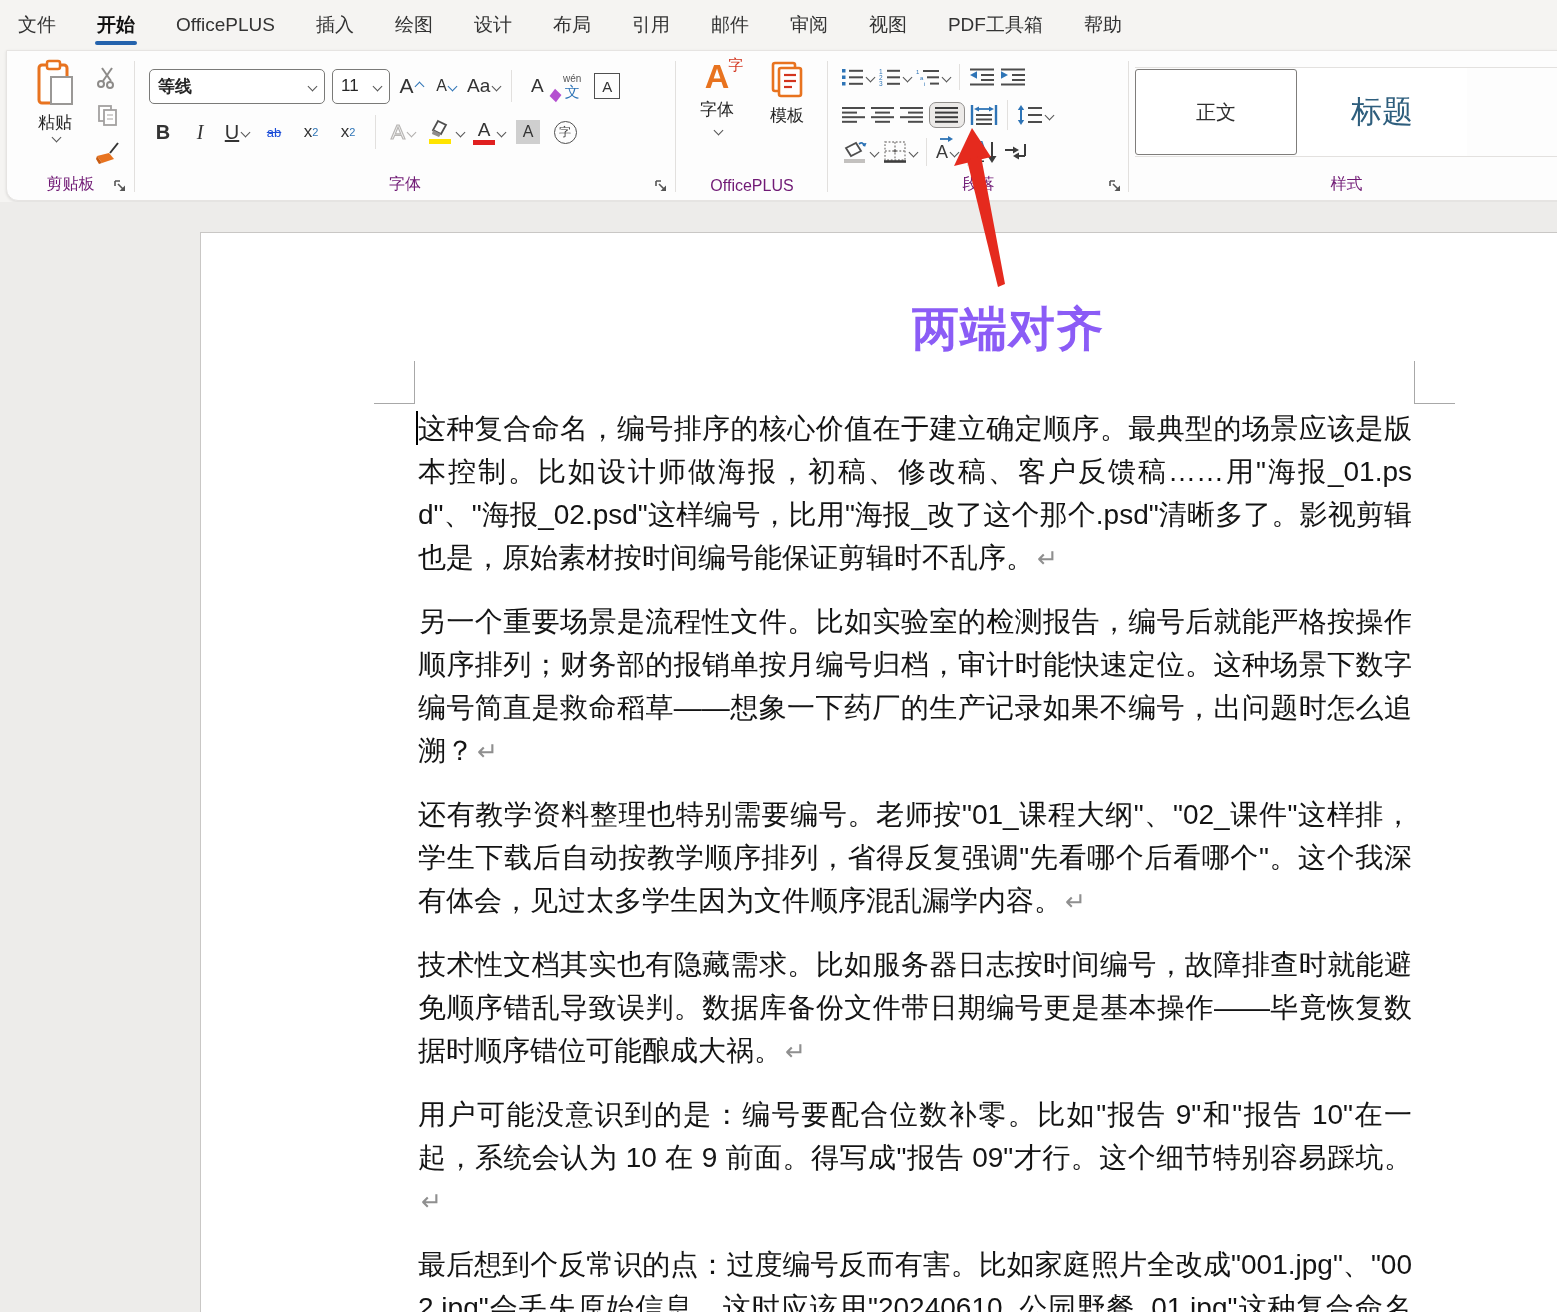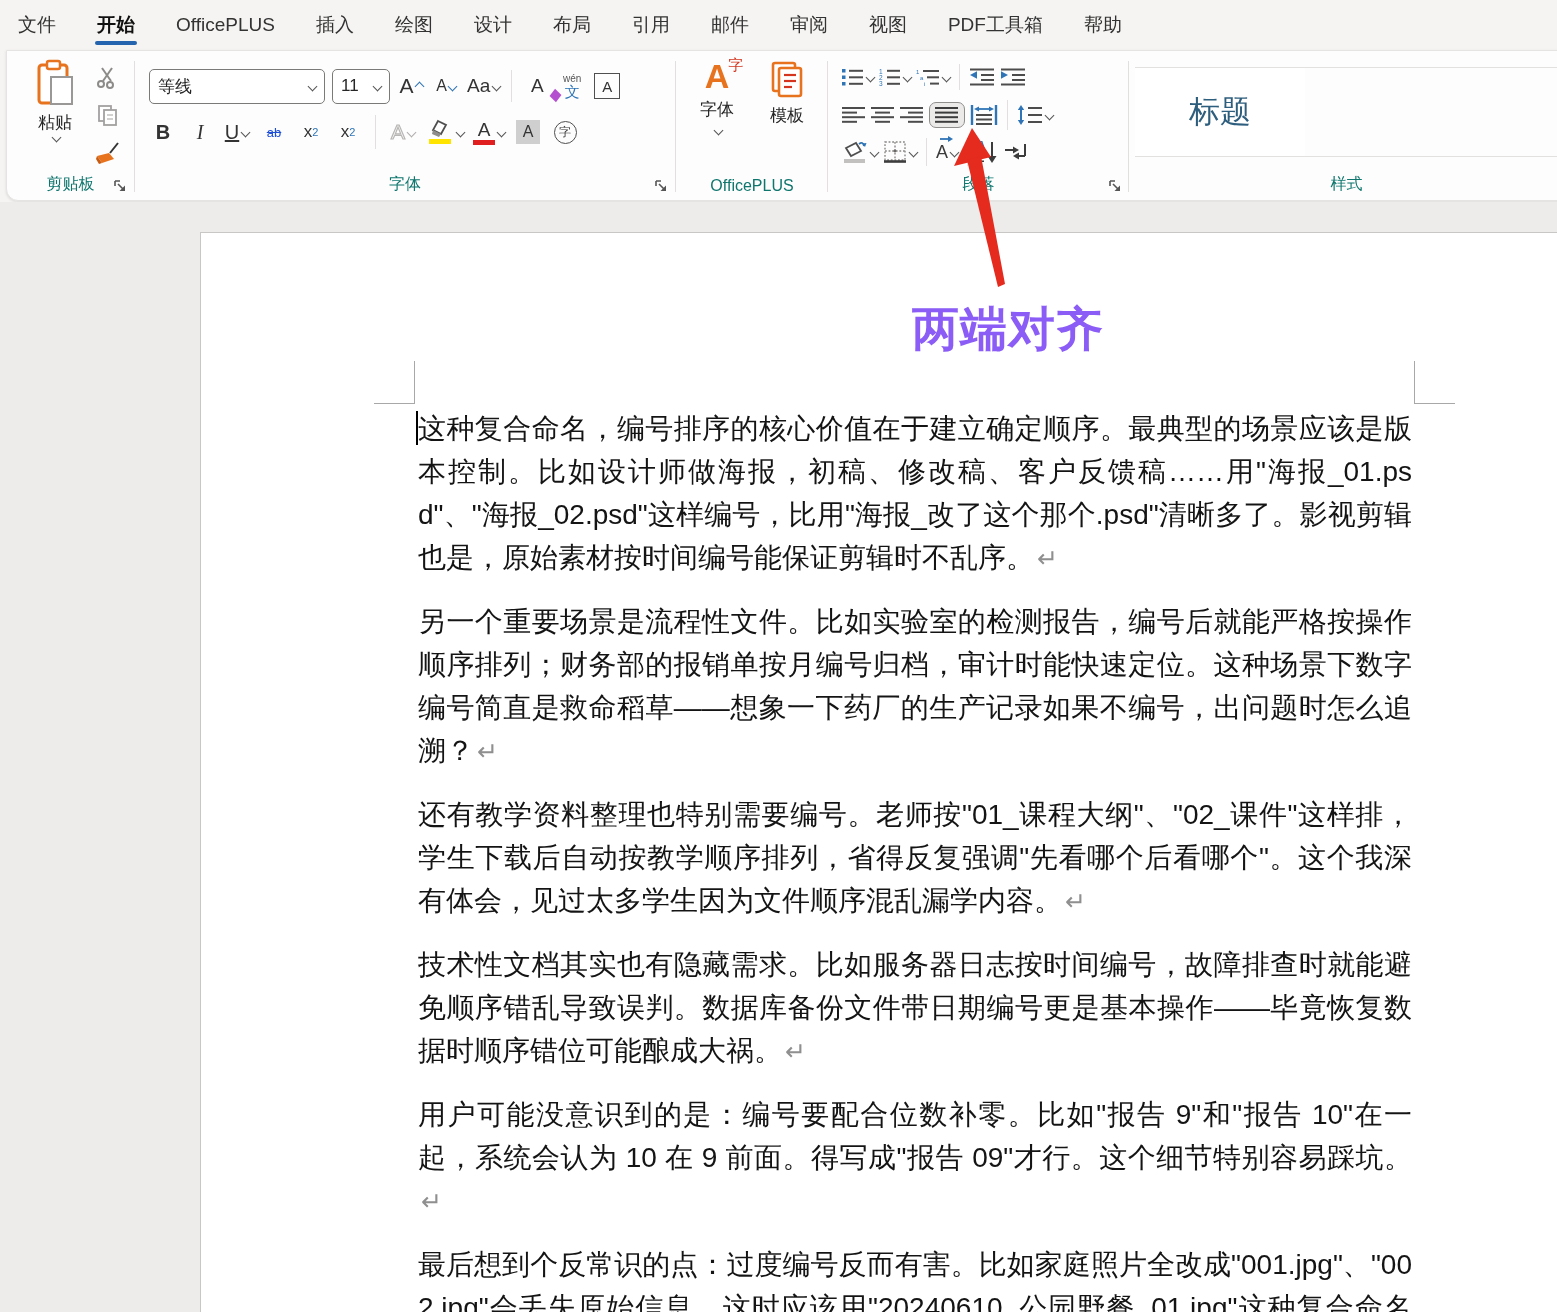--- a/index.html
+++ b/index.html
@@ -8,39 +8,39 @@
 
   
   .menubar { position:absolute; top:0; left:0; right:0; height:50px; display:flex; align-items:center; gap:37px; padding-left:16px; font-size:19px; color:#333; background:#f5f4f2; }
   .mtab { position:relative; padding:10px 2px; cursor:default; white-space:nowrap; }
   .mtab.active { font-weight:bold; color:#111; }
   .mtab.active::after { content:""; position:absolute; left:0; right:0; bottom:3px; height:4px; border-radius:2px; background:#2463ad; }
 
   
   .ribbon { position:absolute; top:50px; left:6px; right:-12px; height:151px; background:#fdfdfd; border:1px solid #e6e4e2; border-radius:0 0 12px 12px; box-shadow:0 1px 3px rgba(0,0,0,.10); }
   .grp { position:absolute; top:0; height:100%; }
-  .grp-label { position:absolute; bottom:5px; left:0; right:0; text-align:center; font-size:16px; color:#0f766e; }
+  .grp-label { position:absolute; bottom:5px; left:0; right:0; text-align:center; font-size:16px; color:#701a75; }
   .launcher { position:absolute; right:7px; bottom:7px; width:14px; height:14px; }
   .vdiv { position:absolute; top:10px; bottom:8px; width:1px; background:#e2e0de; }
   .chev { display:inline-block; width:7px; height:7px; border-left:1.6px solid #555; border-bottom:1.6px solid #555; transform:rotate(-45deg); margin-left:3px; vertical-align:middle; }
   .vsep { width:1px; align-self:stretch; background:#e2e0de; margin:2px 4px; }
   .ib { display:flex; align-items:center; justify-content:center; border-radius:4px; }
 
   
   .g-clip { left:0; width:127px; }
   .paste { position:absolute; left:16px; top:8px; width:64px; height:116px; display:flex; flex-direction:column; align-items:center; }
   .paste-label { font-size:17px; margin-top:4px; }
   .clip-mini { position:absolute; left:84px; width:32px; height:32px; }
 
   
   .g-font { left:128px; width:540px; }
   .frow1 { position:absolute; left:14px; top:17px; height:36px; display:flex; align-items:center; gap:7px; }
   .combo { height:35px; border:1px solid #7a7a78; border-radius:5px; background:#fff; display:flex; align-items:center; padding:0 8px; font-size:17px; }
   .combo .chev { margin-left:auto; }
-  .combo.family { width:176px; }
+  .combo.family { width:176px;font-weight:bold; }
   .combo.size { width:58px; }
   .fbtn { height:32px; min-width:28px; display:flex; align-items:center; justify-content:center; font-size:19px; color:#333; }
   .frow2 { position:absolute; left:14px; top:62px; height:38px; display:flex; align-items:center; gap:9px; }
   .bold { font-weight:bold; font-size:20px; }
   .italic { font-style:italic; font-family:"Liberation Serif",serif; font-size:20px; }
   .uline { text-decoration:underline; font-size:20px; }
   .strike { text-decoration:line-through; font-size:13px; color:#1d4ed8; }
   .subsup { font-size:17px; }
   .subsup .mk { font-size:11px; color:#2e74b6; }
   .caret-up { display:inline-block; width:7px; height:7px; border-left:1.8px solid #2e74b6; border-top:1.8px solid #2e74b6; transform:rotate(45deg); margin-left:2px; }
@@ -492,20 +492,21 @@
         <path d="M2,2 H7 M2,2 V7" stroke="#555" stroke-width="1.6" fill="none"></path>
         <line x1="5" y1="5" x2="10" y2="10" stroke="#555" stroke-width="1.6"></line>
         <polygon points="12,12 12,6.5 6.5,12" fill="#555"></polygon>
       </svg>
     </span>
   </div>
   <div class="vdiv" style="left:1121px;"></div>
 
   <div class="grp g-sty">
     <div class="gallery">
+      <div class="stycell sel">正文</div>
       <div class="stycell head">标题</div>
     </div>
     <div class="grp-label">样式</div>
   </div>
 
 </div>
 
 <div class="docarea">
   <div class="page">
     <div class="crop l"></div>

